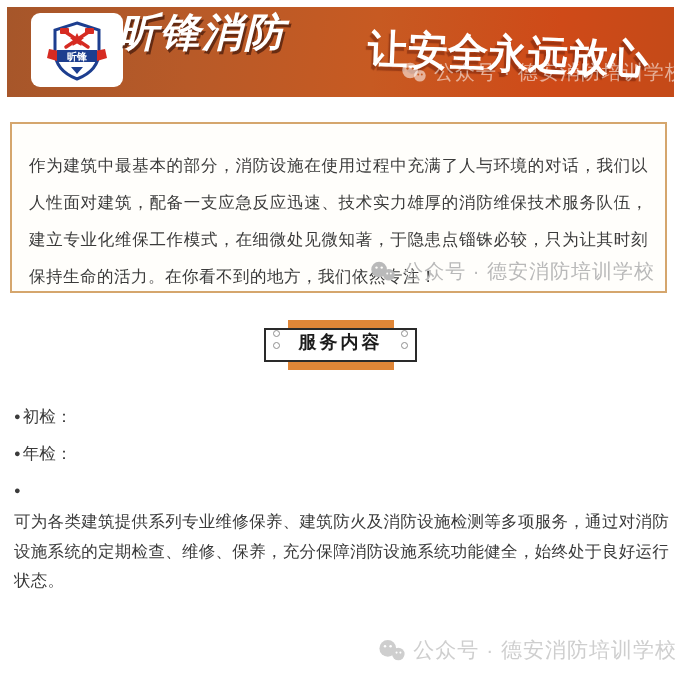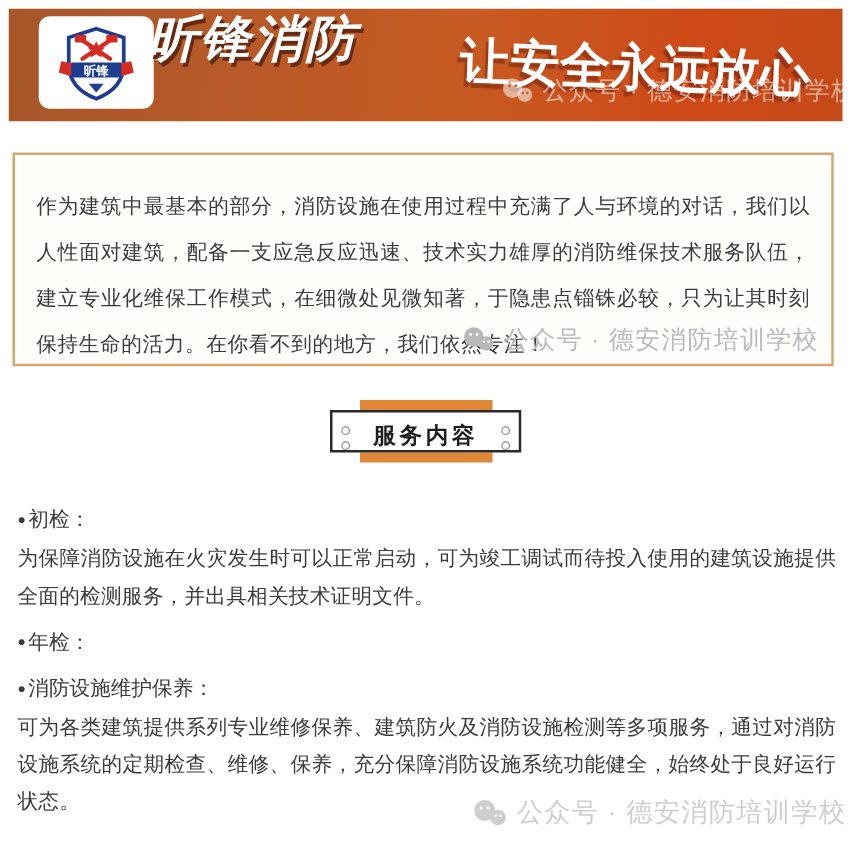--- a/index.html
+++ b/index.html
@@ -71,21 +71,21 @@
     letter-spacing:0.5px;
   }
   
   .service-badge{
     position:absolute;left:50%;top:320px;transform:translateX(-50%);
     width:106px;height:50px;background:var(--badge-orange);
     display:flex;align-items:center;justify-content:center;
   }
   .badge-plate{
     position:relative;width:153px;height:34px;background:#fff;border:2px solid #2a2a2a;
-    display:flex;align-items:flex-end;justify-content:space-between;padding:0 7px;
+    display:flex;align-items:flex-start;justify-content:space-between;padding:0 7px;
     flex:none;
   }
   .rivet-col{display:flex;flex-direction:column;gap:5px;}
   .rivet{width:7px;height:7px;border-radius:50%;border:1px solid #8f8f8f;background:#fff;}
   .badge-label{
     font-size:18px;font-weight:bold;color:#1c1c1c;letter-spacing:3px;white-space:nowrap;
   }
   
   .services{position:absolute;left:14px;top:401px;width:655px;}
   .service{margin-bottom:7px;}
@@ -180,34 +180,32 @@
     </div>
   </div>
 
   <section class="services">
 
     <div class="service">
       <div class="service-title">
         <span class="bullet">●</span>
         <span>初检：</span>
       </div>
-      <p class="service-body">为保障消防设施在火灾发生时可以正常启动，可为竣工调试而待投入使用的建筑设施提供全面的检测服务，并出具相关技术证明文件。</p>
     </div>
 
     <div class="service">
       <div class="service-title">
         <span class="bullet">●</span>
         <span>年检：</span>
       </div>
     </div>
 
     <div class="service">
       <div class="service-title">
         <span class="bullet">●</span>
-        <span>消防设施维护保养：</span>
       </div>
       <p class="service-body">可为各类建筑提供系列专业维修保养、建筑防火及消防设施检测等多项服务，通过对消防设施系统的定期检查、维修、保养，充分保障消防设施系统功能健全，始终处于良好运行状态。</p>
     </div>
 
   </section>
 
   <div class="watermark footer-wm">
     <span class="wx-icon">
       <svg width="28" height="23" viewBox="0 0 40 32">
         <circle cx="14" cy="13" r="12" fill="currentColor"></circle>

